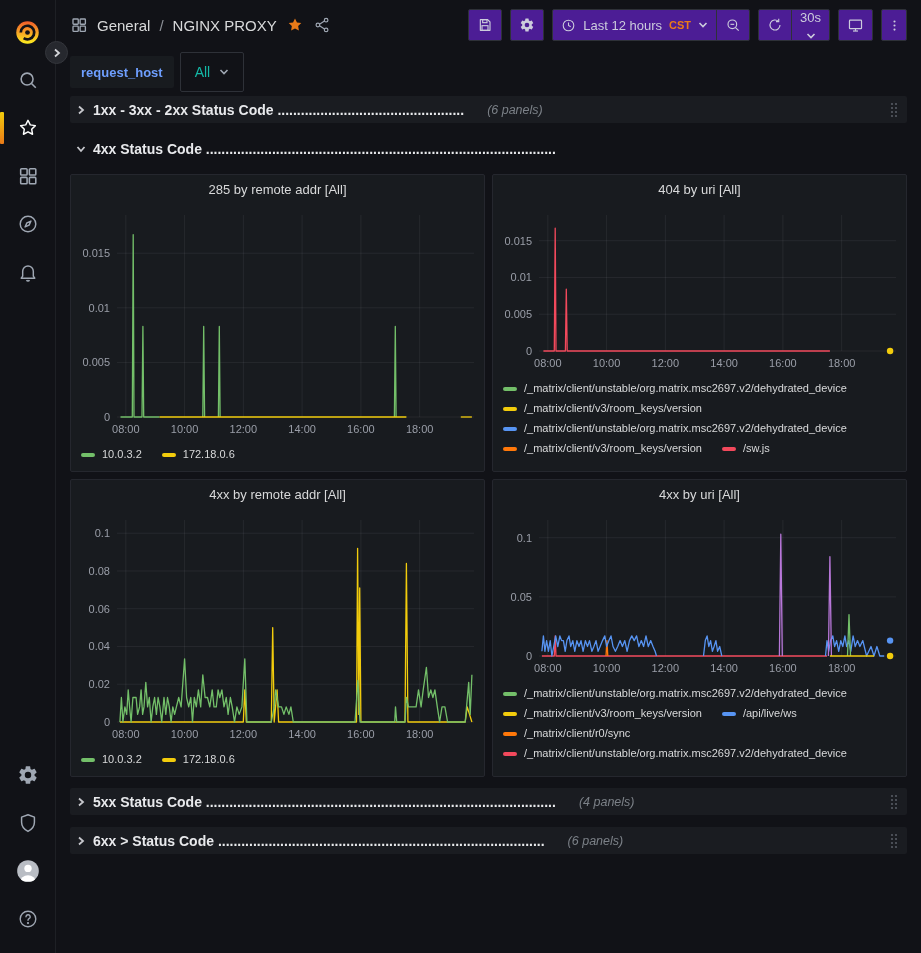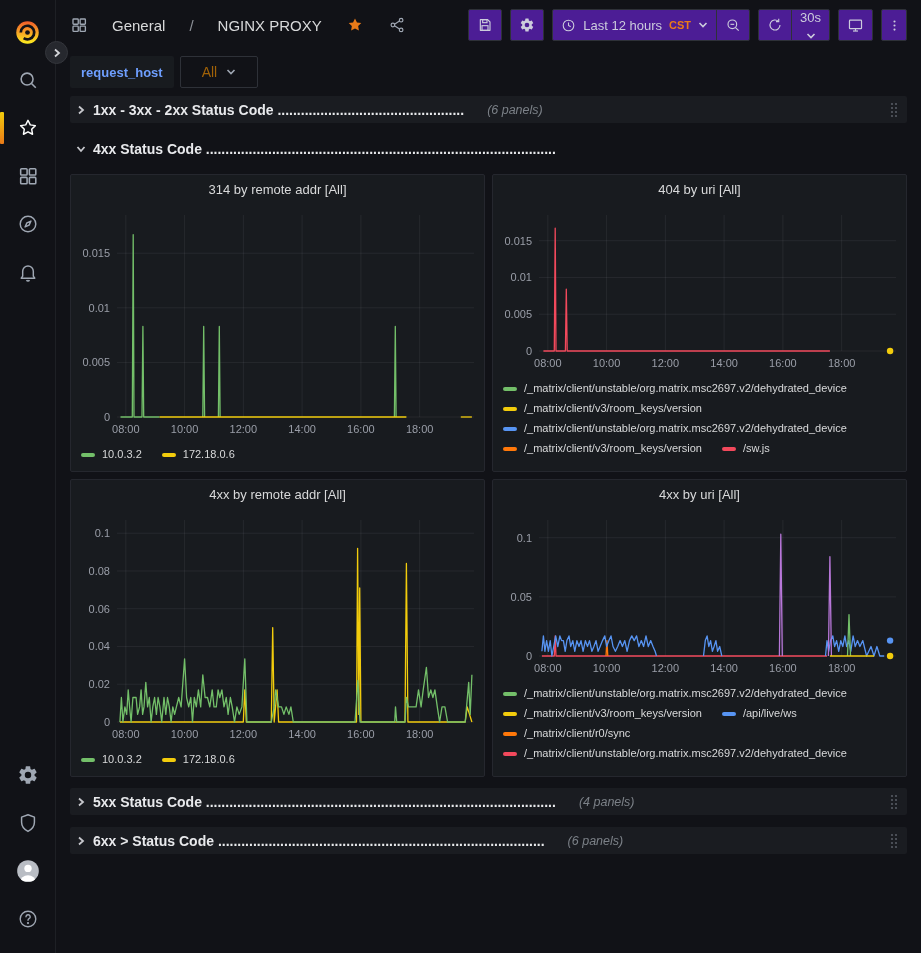--- a/index.html
+++ b/index.html
@@ -32,21 +32,21 @@
     cursor:pointer; z-index:10; color:#d5d6da;
   }
 
   
   .main { flex:1; display:flex; flex-direction:column; min-width:0; }
 
   .dash-header {
     height:50px; flex:none; display:flex; align-items:center; justify-content:space-between;
     padding:0 14px;
   }
-  .breadcrumb { display:flex; align-items:center; gap:24px; font-size:15px; color:#d8d9da; }
+  .breadcrumb { display:flex; align-items:center; gap:9px; font-size:15px; color:#d8d9da; }
   .crumb-link { cursor:pointer; }
   .crumb-sep { color:#8e9299; }
   .toolbar { display:flex; align-items:center; gap:8px; }
   .tb-group { display:flex; }
   .tb-btn {
     height:32px; min-width:32px; padding:0 8px; background:#4c1d95; border:1px solid #2e3138;
     border-radius:2px; display:flex; align-items:center; justify-content:center; gap:7px;
     color:#ccccdc; cursor:pointer; font-size:13px; white-space:nowrap;
   }
   .tb-group .tb-btn { border-radius:0; }
@@ -55,22 +55,22 @@
   .tz-tag { color:#eb7b18; font-size:11px; font-weight:700; }
 
   
   .subheader { height:44px; flex:none; display:flex; align-items:center; gap:10px; padding:0 14px; }
   .var-pair { display:flex; align-items:center; gap:1px; }
   .var-label {
     height:32px; padding:0 11px; display:flex; align-items:center; background:#181b1f;
     color:#6e9fff; font-weight:600; border-radius:2px; cursor:pointer;
   }
   .var-value {
-    height:32px; border:1px solid #2e3138; background:#111217; display:flex; align-items:center;
-    gap:9px; padding:0 21px; border-radius:2px; cursor:pointer; color:#a16207;
+    height:40px; border:1px solid #2e3138; background:#111217; display:flex; align-items:center;
+    gap:9px; padding:0 14px; border-radius:2px; cursor:pointer; color:#14b8a6;
   }
   .redact-bar { width:268px; height:24px; background:#000; }
 
   
   .content { flex:1; padding:2px 14px 0 14px; overflow:hidden; }
   .row-head {
     height:27px; display:flex; align-items:center; gap:7px; padding:0 6px;
     margin-bottom:12px; cursor:pointer;
   }
   .row-head.collapsed { background:#1a1c21; border-radius:2px; }
@@ -324,21 +324,21 @@
         <span class="row-chevron">
           <svg width="10" height="10" viewBox="0 0 10 10" fill="none" stroke="currentColor" stroke-width="1.8">
               <polyline points="1.5,3 5,7 8.5,3"></polyline>
             </svg>
         </span>
         <span class="row-title">4xx Status Code ..........................................................................................</span>
       </div>
 
       <div class="grid2">
         <section class="panel">
-          <header class="panel-title">314 by remote addr [All]</header>
+          <header class="panel-title">285 by remote addr [All]</header>
           <div class="chart tall"><svg width="413" height="236" font-family="Liberation Sans, sans-serif">
                 <line x1="54.81481481481481" y1="12" x2="54.81481481481481" y2="214" stroke="rgba(204,204,220,0.08)"></line>
                 <text x="54.81481481481481" y="230" fill="#9a9ea8" font-size="11" text-anchor="middle">08:00</text>
                 <line x1="113.58024691358023" y1="12" x2="113.58024691358023" y2="214" stroke="rgba(204,204,220,0.08)"></line>
                 <text x="113.58024691358023" y="230" fill="#9a9ea8" font-size="11" text-anchor="middle">10:00</text>
                 <line x1="172.34567901234567" y1="12" x2="172.34567901234567" y2="214" stroke="rgba(204,204,220,0.08)"></line>
                 <text x="172.34567901234567" y="230" fill="#9a9ea8" font-size="11" text-anchor="middle">12:00</text>
                 <line x1="231.11111111111106" y1="12" x2="231.11111111111106" y2="214" stroke="rgba(204,204,220,0.08)"></line>
                 <text x="231.11111111111106" y="230" fill="#9a9ea8" font-size="11" text-anchor="middle">14:00</text>
                 <line x1="289.8765432098765" y1="12" x2="289.8765432098765" y2="214" stroke="rgba(204,204,220,0.08)"></line>

